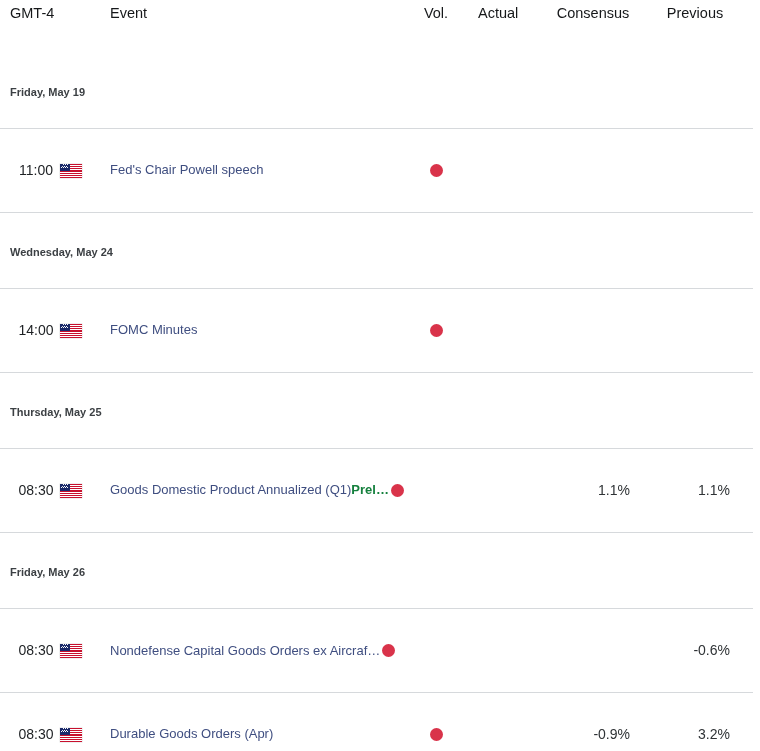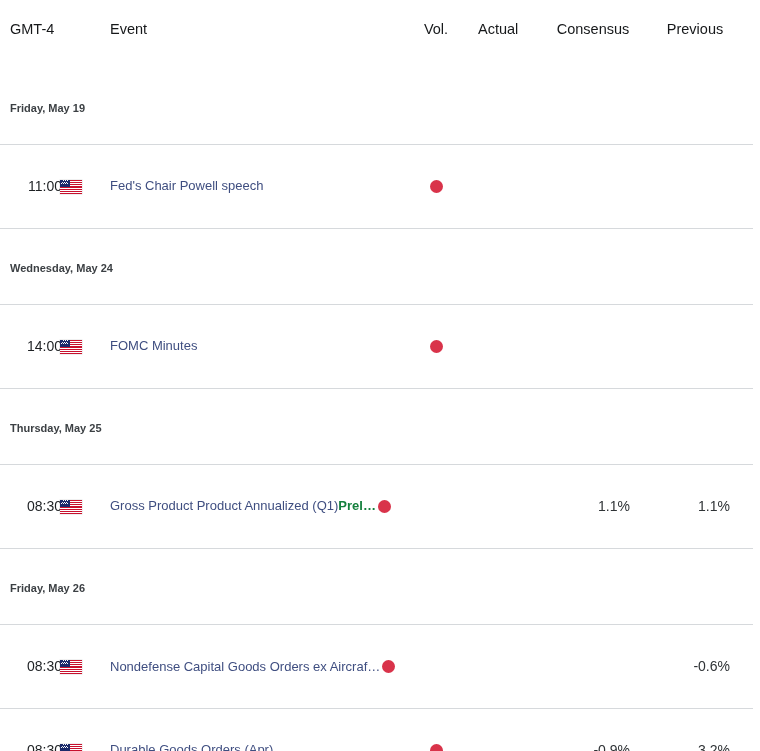--- a/index.html
+++ b/index.html
@@ -15,25 +15,24 @@
     color: #2b2f33;
     -webkit-font-smoothing: antialiased;
     overflow: hidden;
   }
 
   .calendar {
     position: relative;
     width: 760px;
     height: 565px;
     box-sizing: border-box;
-    margin-top: 16px;
-  }
-
-  
-  .c-time      { position: absolute; left: 10px;  width: 52px;  text-align: right; }
+  }
+
+  
+  .c-time      { position: absolute; left: 10px;  width: 52px;  text-align: center; }
   .c-flag      { position: absolute; left: 60px;  width: 24px;  text-align: left; }
   .c-event     { position: absolute; left: 110px; width: 330px; text-align: left; }
   .c-vol       { position: absolute; left: 414px; width: 44px;  text-align: center; }
   .c-actual    { position: absolute; left: 462px; width: 78px;  text-align: center; }
   .c-consensus { position: absolute; left: 556px; width: 74px;  text-align: right; }
   .c-previous  { position: absolute; left: 660px; width: 70px;  text-align: right; }
 
   
   .header-row {
     position: absolute;
@@ -229,21 +228,21 @@
         <div class="cell c-previous ev-value"></div>
       </div>
       <div class="divider" style="top: 372px;"></div>
       <div class="date-header" style="top: 372px; height: 76px; text-align: center;">
         <div class="date-label" style="top: 30px;">Thursday, May 25</div>
       </div>
       <div class="divider" style="top: 448px;"></div>
       <div class="event-row" style="top: 468px;">
         <div class="cell c-time ev-time">08:30</div>
         <div class="cell c-flag"><span class="flag-us"><span class="stripes"></span><span class="canton"></span><span class="stars"></span></span></div>
-        <div class="cell c-event ev-event"><span class="">Gross Product Product Annualized (Q1)</span><span class="ev-prelim">Prel…</span><span class="vol-dot inline-dot"></span></div>
+        <div class="cell c-event ev-event"><span class="">Goods Domestic Product Annualized (Q1)</span><span class="ev-prelim">Prel…</span><span class="vol-dot inline-dot"></span></div>
         <div class="cell c-actual ev-value"></div>
         <div class="cell c-consensus ev-value">1.1%</div>
         <div class="cell c-previous ev-value">1.1%</div>
       </div>
       <div class="divider" style="top: 532px;"></div>
       <div class="date-header" style="top: 532px; height: 76px;">
         <div class="date-label" style="top: 30px;">Friday, May 26</div>
       </div>
       <div class="divider" style="top: 608px;"></div>
       <div class="event-row" style="top: 628px;">

